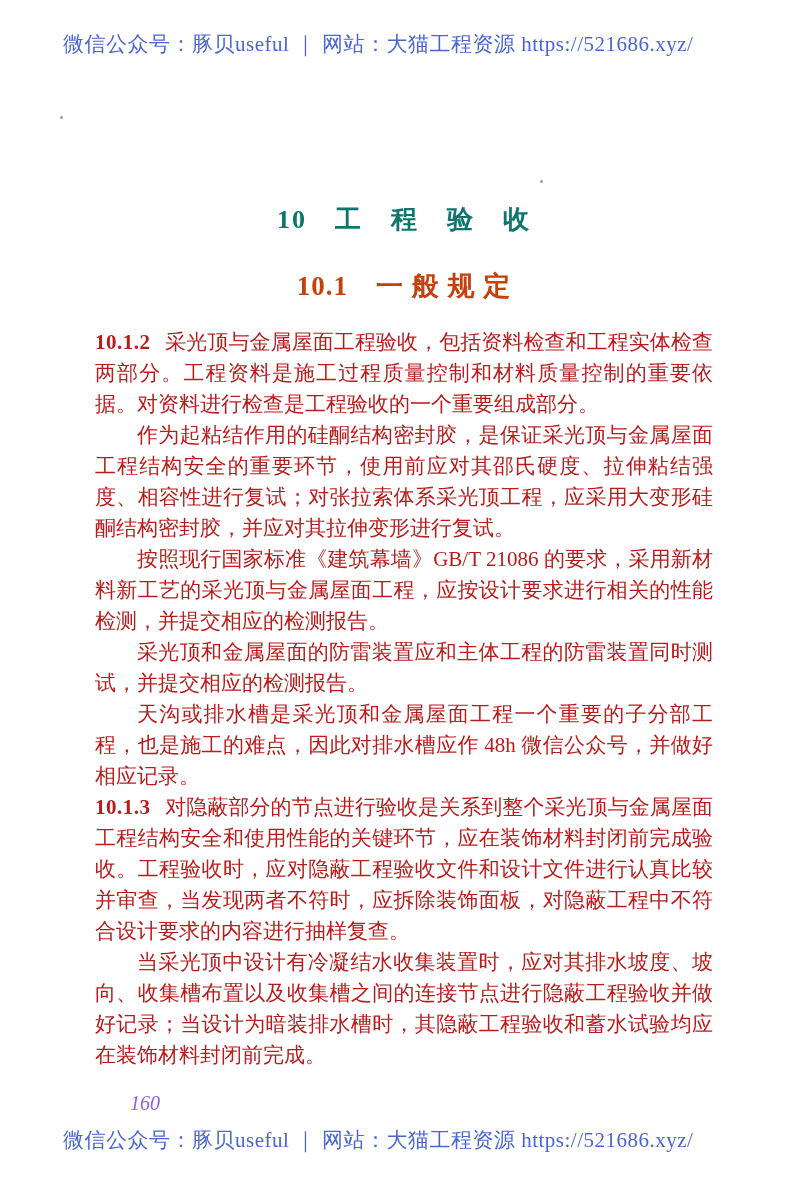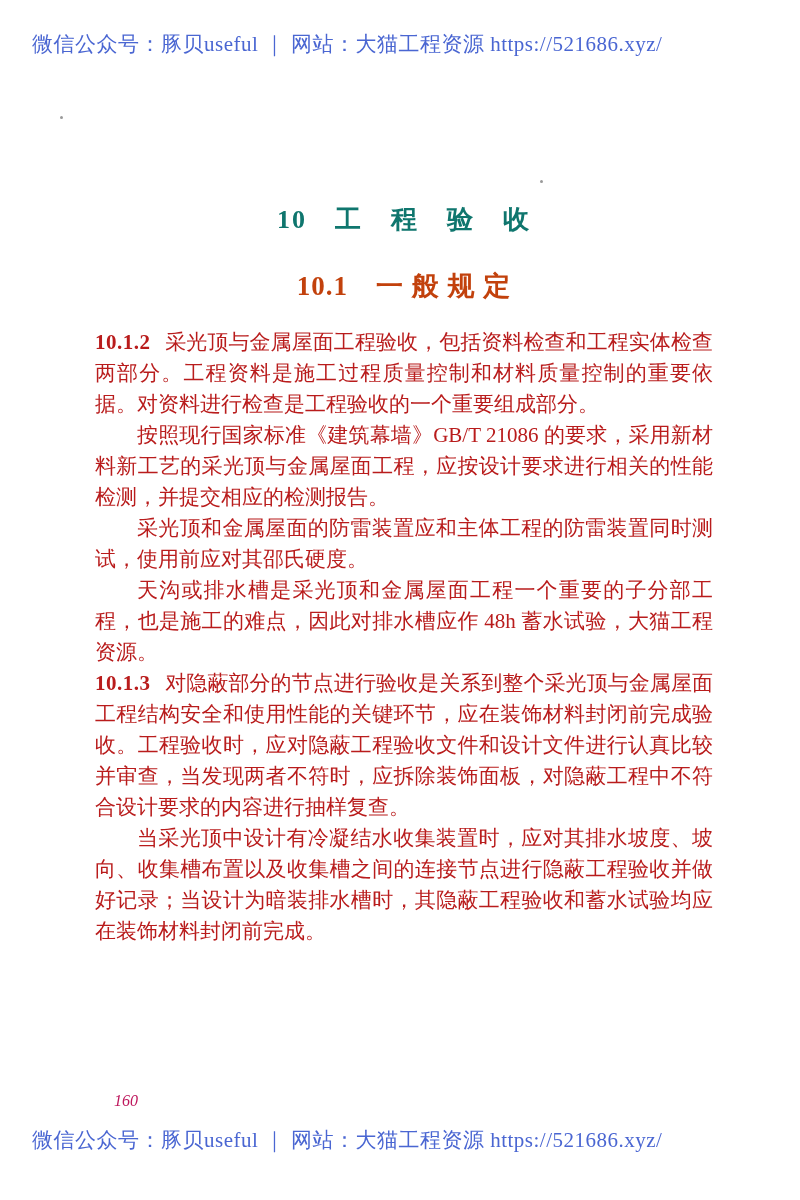--- a/index.html
+++ b/index.html
@@ -11,21 +11,21 @@
   .page {
     position: relative;
     width: 800px;
     height: 1200px;
     background: #ffffff;
     color: #1f1f1f;
     overflow: hidden;
   }
   .watermark {
     position: absolute;
-    left: 32px;
+    left: 63px;
     width: 720px;
     font-size: 21px;
     letter-spacing: 0.5px;
     color: #4a66d2;
     white-space: nowrap;
   }
   .wm-top { top: 30px; }
   .wm-bottom { top: 1126px; }
   .content {
     position: absolute;
@@ -59,25 +59,25 @@
     color: #b91c1c;
   }
   .para.indent { text-indent: 2em; }
   .clause-num {
     font-weight: bold;
     margin-right: 0.7em;
     letter-spacing: 0.5px;
   }
   .page-number {
     position: absolute;
-    left: 114px;
+    left: 130px;
     top: 1092px;
-    font-size: 16px;
+    font-size: 20px;
     font-style: italic;
-    color: #be185d;
+    color: #8b5cf6;
   }
   .speck {
     position: absolute;
     background: #9a9a9a;
     border-radius: 50%;
   }
 </style>
 </head>
 <body>
 
@@ -86,26 +86,27 @@
   <div class="watermark wm-top">微信公众号：豚贝useful ｜ 网站：大猫工程资源 https://521686.xyz/</div>
 
   <div class="content">
 
     <h1 class="doc-title">10　工　程　验　收</h1>
 
     <h2 class="section-heading">10.1　一 般 规 定</h2>
 
     <p class="para"><span class="clause-num">10.1.2</span><span>采光顶与金属屋面工程验收，包括资料检查和工程实体检查两部分。工程资料是施工过程质量控制和材料质量控制的重要依据。对资料进行检查是工程验收的一个重要组成部分。</span></p>
 
+    <p class="para indent">作为起粘结作用的硅酮结构密封胶，是保证采光顶与金属屋面工程结构安全的重要环节，使用前应对其邵氏硬度、拉伸粘结强度、相容性进行复试；对张拉索体系采光顶工程，应采用大变形硅酮结构密封胶，并应对其拉伸变形进行复试。</p>
 
     <p class="para indent">按照现行国家标准《建筑幕墙》GB/T 21086 的要求，采用新材料新工艺的采光顶与金属屋面工程，应按设计要求进行相关的性能检测，并提交相应的检测报告。</p>
 
-    <p class="para indent">采光顶和金属屋面的防雷装置应和主体工程的防雷装置同时测试，使用前应对其邵氏硬度。</p>
+    <p class="para indent">采光顶和金属屋面的防雷装置应和主体工程的防雷装置同时测试，并提交相应的检测报告。</p>
 
-    <p class="para indent">天沟或排水槽是采光顶和金属屋面工程一个重要的子分部工程，也是施工的难点，因此对排水槽应作 48h 蓄水试验，大猫工程资源。</p>
+    <p class="para indent">天沟或排水槽是采光顶和金属屋面工程一个重要的子分部工程，也是施工的难点，因此对排水槽应作 48h 微信公众号，并做好相应记录。</p>
 
     <p class="para"><span class="clause-num">10.1.3</span><span>对隐蔽部分的节点进行验收是关系到整个采光顶与金属屋面工程结构安全和使用性能的关键环节，应在装饰材料封闭前完成验收。工程验收时，应对隐蔽工程验收文件和设计文件进行认真比较并审查，当发现两者不符时，应拆除装饰面板，对隐蔽工程中不符合设计要求的内容进行抽样复查。</span></p>
 
     <p class="para indent">当采光顶中设计有冷凝结水收集装置时，应对其排水坡度、坡向、收集槽布置以及收集槽之间的连接节点进行隐蔽工程验收并做好记录；当设计为暗装排水槽时，其隐蔽工程验收和蓄水试验均应在装饰材料封闭前完成。</p>
 
   </div>
 
   <div class="page-number">160</div>
 
   <div class="watermark wm-bottom">微信公众号：豚贝useful ｜ 网站：大猫工程资源 https://521686.xyz/</div>

